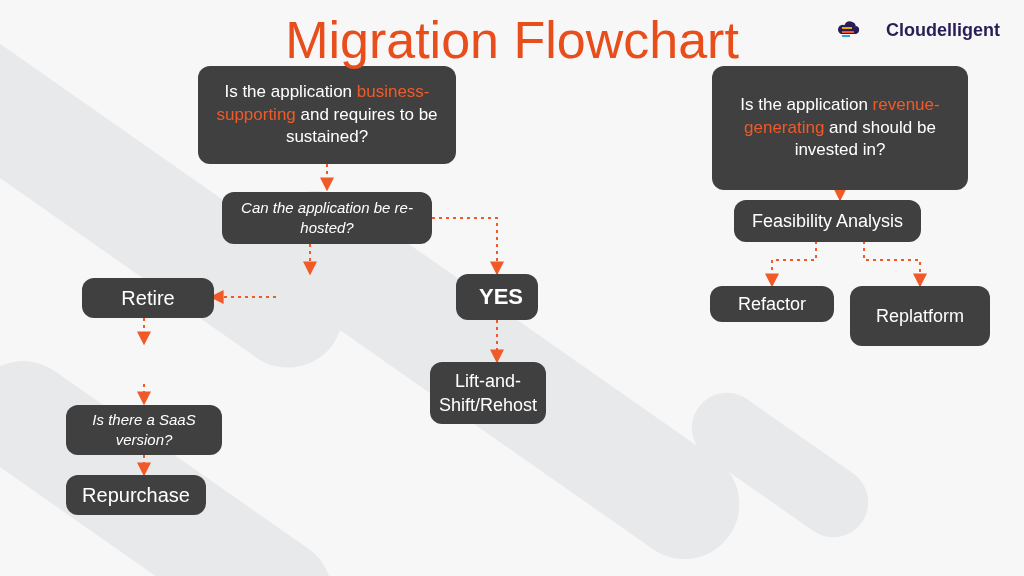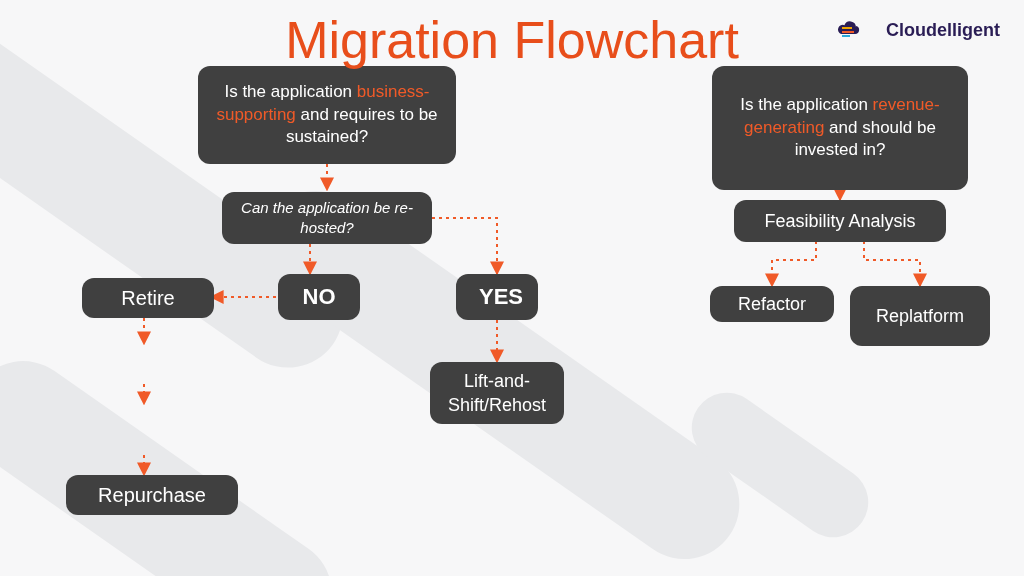--- a/index.html
+++ b/index.html
@@ -141,37 +141,37 @@
 <div class="canvas">
 
   <div class="node big" style="left:198px; top:66px; width:258px; height:98px;">
     <span>
       <span>Is the application </span><span class="em">business-supporting</span><span> and requires to be sustained?</span>
     </span>
   </div>
 
   <div class="node small" style="left:222px; top:192px; width:210px; height:52px;">Can the application be re-hosted?</div>
 
-  <div class="node bold" style="left:278px; top:274px; width:82px; height:46px;">NO</div>
 
   <div class="node bold" style="left:456px; top:274px; width:82px; height:46px;padding-left:24px;">YES</div>
 
   <div class="node med" style="left:82px; top:278px; width:132px; height:40px; font-size:20px;">Retire</div>
 
 
+  <div class="node small" style="left:66px; top:405px; width:156px; height:50px;">Is there a SaaS version?</div>
 
-  <div class="node med" style="left:66px; top:475px; width:172px; height:40px; font-size:20px;">Repurchase</div>
+  <div class="node med" style="left:66px; top:475px; width:140px; height:40px; font-size:20px;">Repurchase</div>
 
-  <div class="node med" style="left:430px; top:362px; width:134px; height:62px; font-size:18px;">Lift-and-Shift/Rehost</div>
+  <div class="node med" style="left:430px; top:362px; width:116px; height:62px; font-size:18px;">Lift-and-Shift/Rehost</div>
 
   <div class="node big" style="left:712px; top:66px; width:256px; height:124px;">
     <span>
       <span>Is the application </span><span class="em">revenue-generating</span><span> and should be invested in?</span>
     </span>
   </div>
 
-  <div class="node med" style="left:734px; top:200px; width:212px; height:42px; font-size:18px;">Feasibility Analysis</div>
+  <div class="node med" style="left:734px; top:200px; width:187px; height:42px; font-size:18px;">Feasibility Analysis</div>
 
   <div class="node med" style="left:710px; top:286px; width:124px; height:36px; font-size:18px;">Refactor</div>
 
   <div class="node med" style="left:850px; top:286px; width:140px; height:60px; font-size:18px;">Replatform</div>
 
 </div>
 
 </body></html>

